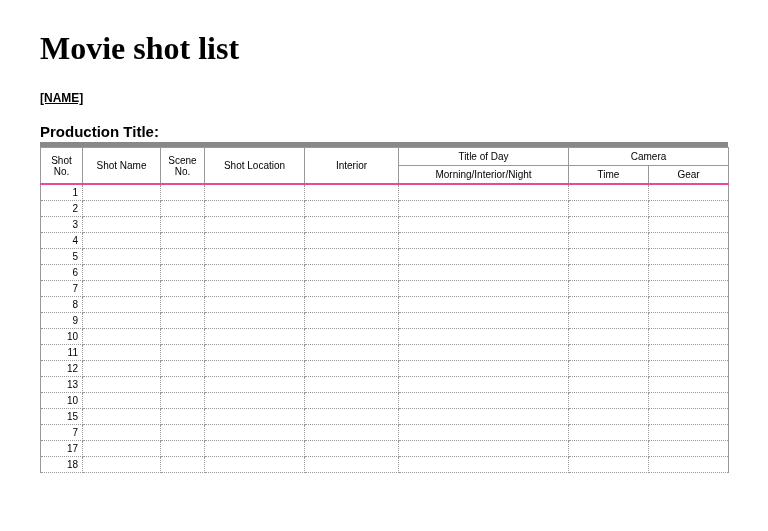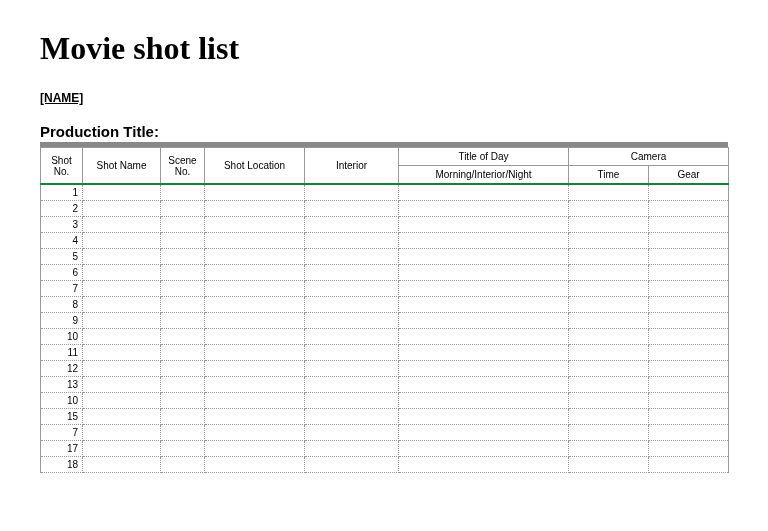--- a/index.html
+++ b/index.html
@@ -39,21 +39,21 @@
   }
   th {
     font-size: 10px;
     font-weight: normal;
     text-align: center;
     border: 1px solid #999;
     padding: 3px 2px;
     background: #fff;
   }
   thead {
-    border-bottom: 2px solid #15803d;
+    border-bottom: 2px solid #ec4899;
     margin-left: 36px;
   }
   .col-shotno { width: 42px; }
   .col-shotname { width: 78px; }
   .col-sceneno { width: 44px; }
   .col-sceneloc { width: 100px; }
   .col-interior { width: 94px; }
   .col-tod { width: 170px; }
   .col-lens { width: 80px; }
   .col-gear { width: 80px; }

